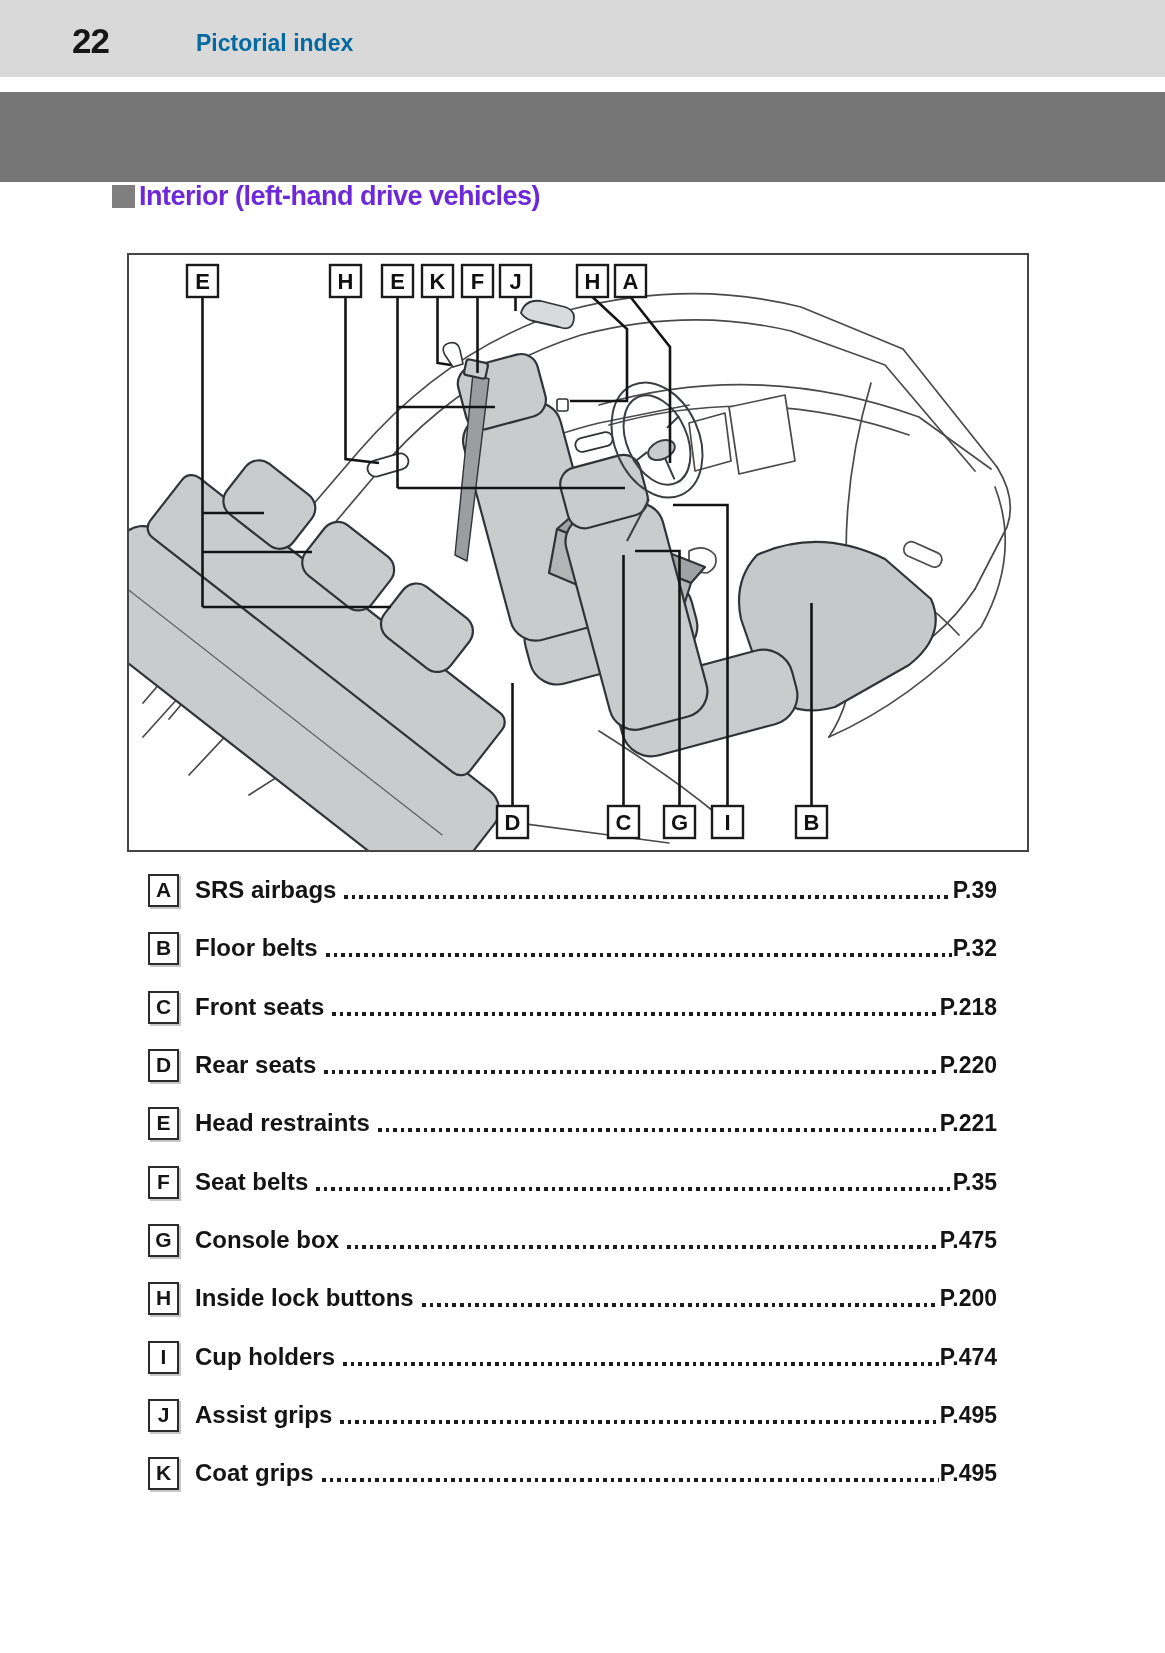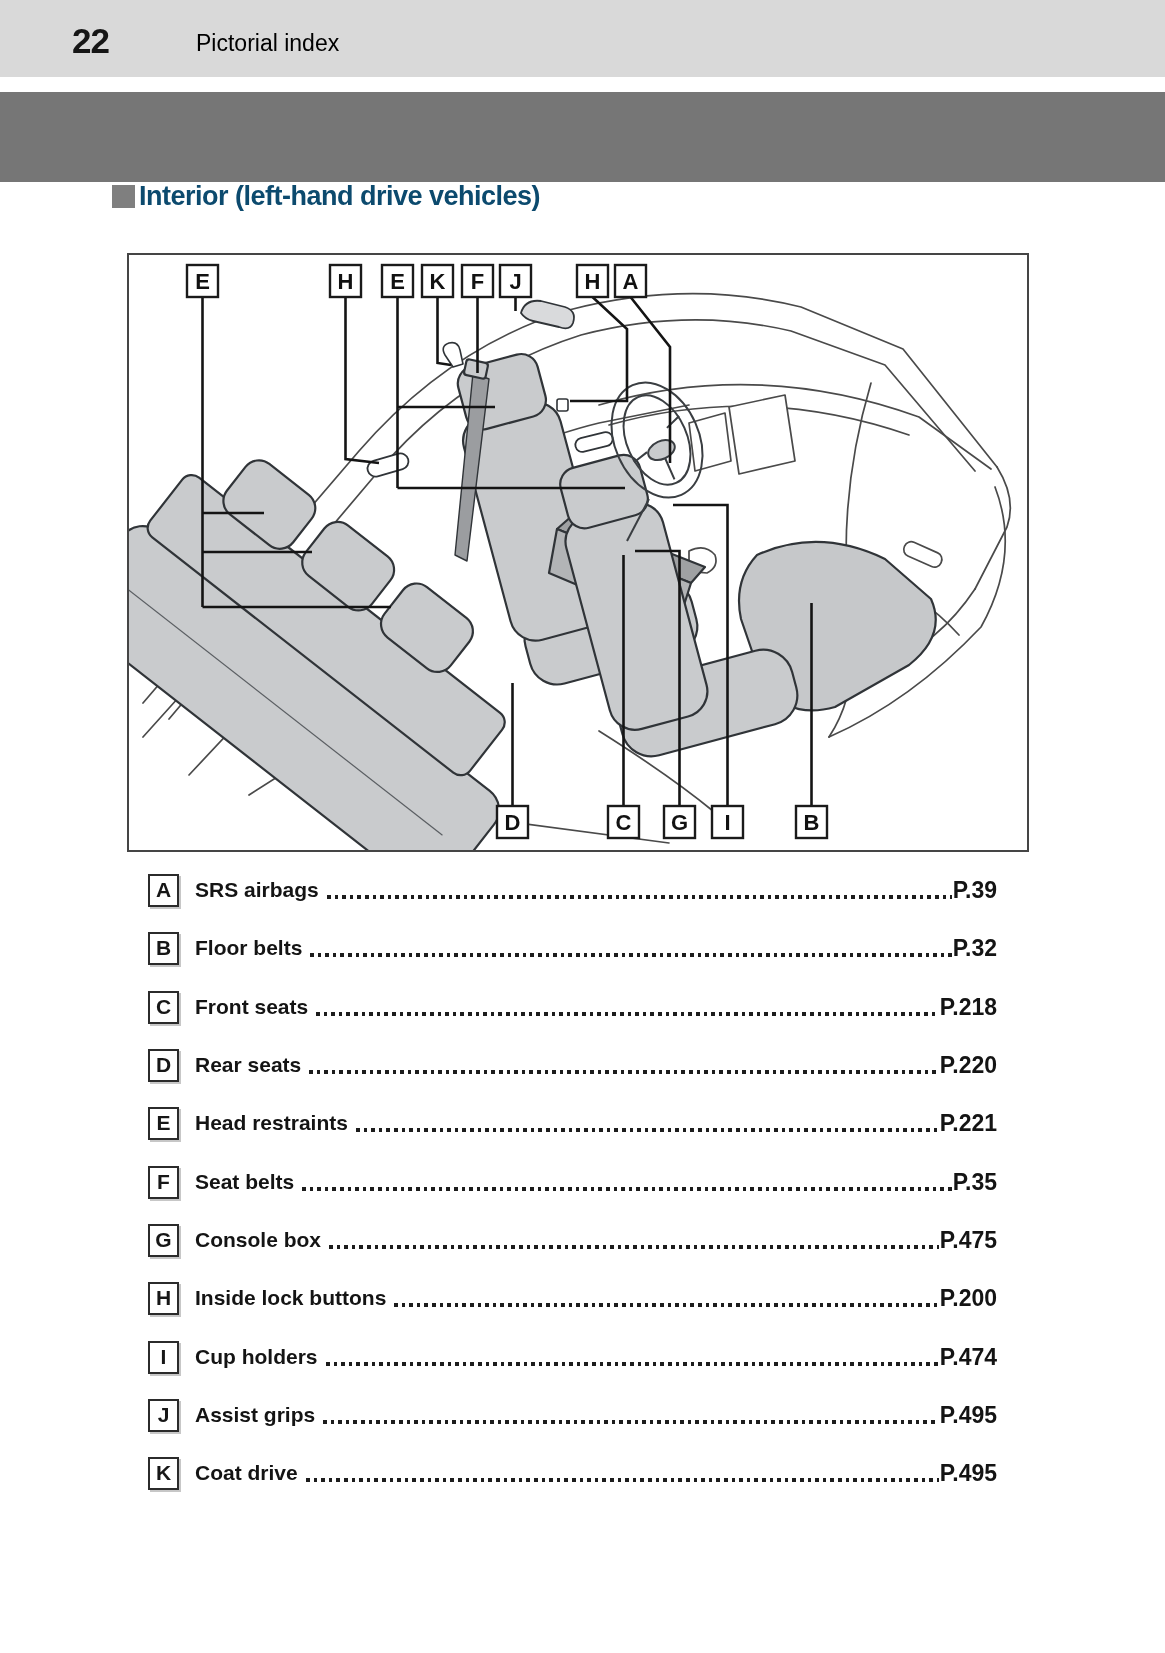--- a/index.html
+++ b/index.html
@@ -3,34 +3,34 @@
 <meta charset="utf-8">
 <style>
   html,body{margin:0;padding:0;}
   body{
     width:1165px;height:1653px;position:relative;background:#ffffff;
     font-family:"Liberation Sans", sans-serif;color:#111;overflow:hidden;
   }
   
   .band-light{position:absolute;left:0;top:0;width:1165px;height:77px;background:#d9d9d9;}
   .page-num{position:absolute;left:72px;top:21px;font-size:35px;font-weight:bold;letter-spacing:-1px;color:#161616;}
-  .page-section{position:absolute;left:196px;top:30px;font-size:23px;font-weight:normal;color:#000000;}
+  .page-section{position:absolute;left:196px;top:30px;font-size:23px;font-weight:bold;color:#0369a1;}
   .band-dark{position:absolute;left:0;top:92px;width:1165px;height:90px;background:#767676;}
   
   .heading{position:absolute;left:112px;top:180px;height:32px;display:flex;align-items:center;}
   .heading .bullet{width:23px;height:23px;background:#7f7f7f;margin-right:4px;flex:0 0 auto;}
-  .heading .txt{font-size:27px;font-weight:bold;letter-spacing:-0.5px;white-space:nowrap;color:#0c4a6e;}
+  .heading .txt{font-size:27px;font-weight:bold;letter-spacing:-0.5px;white-space:nowrap;color:#6d28d9;}
   
   .diagram-box{position:absolute;left:127px;top:253px;width:898px;height:595px;border:2px solid #454545;background:#fff;}
   
   .row{position:absolute;left:148px;width:849px;height:34px;display:flex;align-items:center;}
   .lbox{flex:0 0 auto;width:27px;height:29px;border:2px solid #2b2b2b;box-shadow:2px 2px 0 rgba(0,0,0,0.22);
         display:flex;align-items:center;justify-content:center;
         font-size:21px;font-weight:bold;margin-right:16px;background:#fff;color:#161616;}
-  .ltext{font-size:21px;font-weight:bold;white-space:nowrap;color:#141414;}
+  .ltext{font-size:24px;font-weight:bold;white-space:nowrap;color:#141414;}
   .leader{flex:1 1 auto;height:4px;position:relative;top:7px;margin:0 1px 0 8px;
         background:repeating-linear-gradient(to right,#1c1c1c 0 3.6px,transparent 3.6px 7.6px);}
   .lpage{flex:0 0 auto;font-size:23px;font-weight:bold;white-space:nowrap;color:#141414;}
 </style>
 </head>
 <body>
 
 <div class="band-light"></div>
 <div class="page-num">22</div>
 <div class="page-section">Pictorial index</div>
@@ -246,16 +246,16 @@
   <span class="lpage">P.474</span>
 </div>
 <div class="row" style="top:1398px">
   <span class="lbox">J</span>
   <span class="ltext">Assist grips</span>
   <span class="leader"></span>
   <span class="lpage">P.495</span>
 </div>
 <div class="row" style="top:1456px">
   <span class="lbox">K</span>
-  <span class="ltext">Coat drive</span>
+  <span class="ltext">Coat grips</span>
   <span class="leader"></span>
   <span class="lpage">P.495</span>
 </div>
 
 </body></html>

